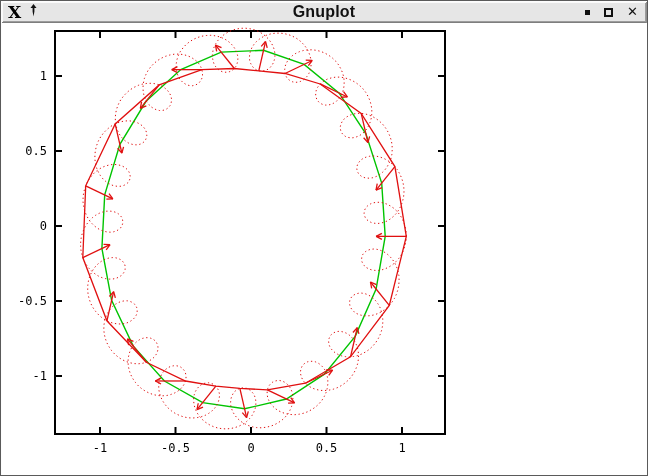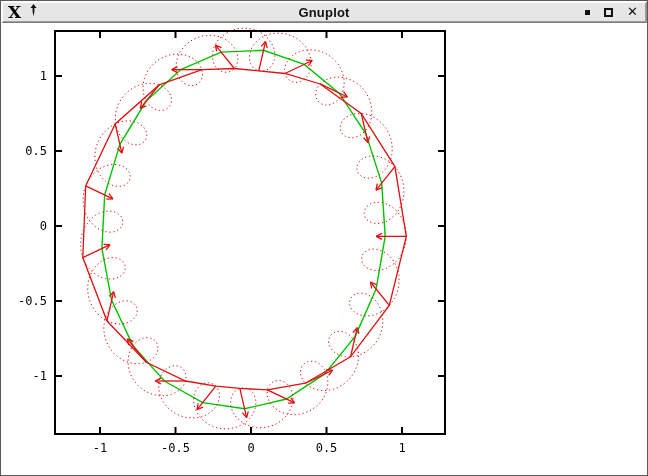--- a/index.html
+++ b/index.html
@@ -17,21 +17,21 @@
     border-bottom:1px solid #7e7e7e;
     display:flex;align-items:center;
   }
   .x11logo{
     font-family:"DejaVu Serif", serif;font-weight:bold;font-size:17px;
     color:#000;margin-left:6px;line-height:18px;
   }
   .pin{margin-left:8px;display:inline-block;}
   .title{
     position:absolute;left:0;right:0;text-align:center;
-    font-size:13px;font-weight:bold;color:#111;letter-spacing:0.2px;
+    font-size:16px;font-weight:bold;color:#111;letter-spacing:0.2px;
   }
   .btns{position:absolute;right:8px;top:0;height:20px;display:flex;align-items:center;gap:14px;}
   .btn-min{width:5px;height:5px;background:#111;display:inline-block;}
   .btn-max{width:9px;height:9px;border:2px solid #111;display:inline-block;box-sizing:border-box;}
   .btn-close{font-size:13px;font-weight:bold;color:#111;line-height:20px;font-family:"DejaVu Sans",sans-serif;}
   .plotarea{position:absolute;left:1px;top:22px;width:646px;height:453px;background:#fff;}
   svg text{font-family:"DejaVu Sans Mono","Liberation Mono",monospace;font-size:12px;fill:#000;}
 </style>
 </head>
 <body>

